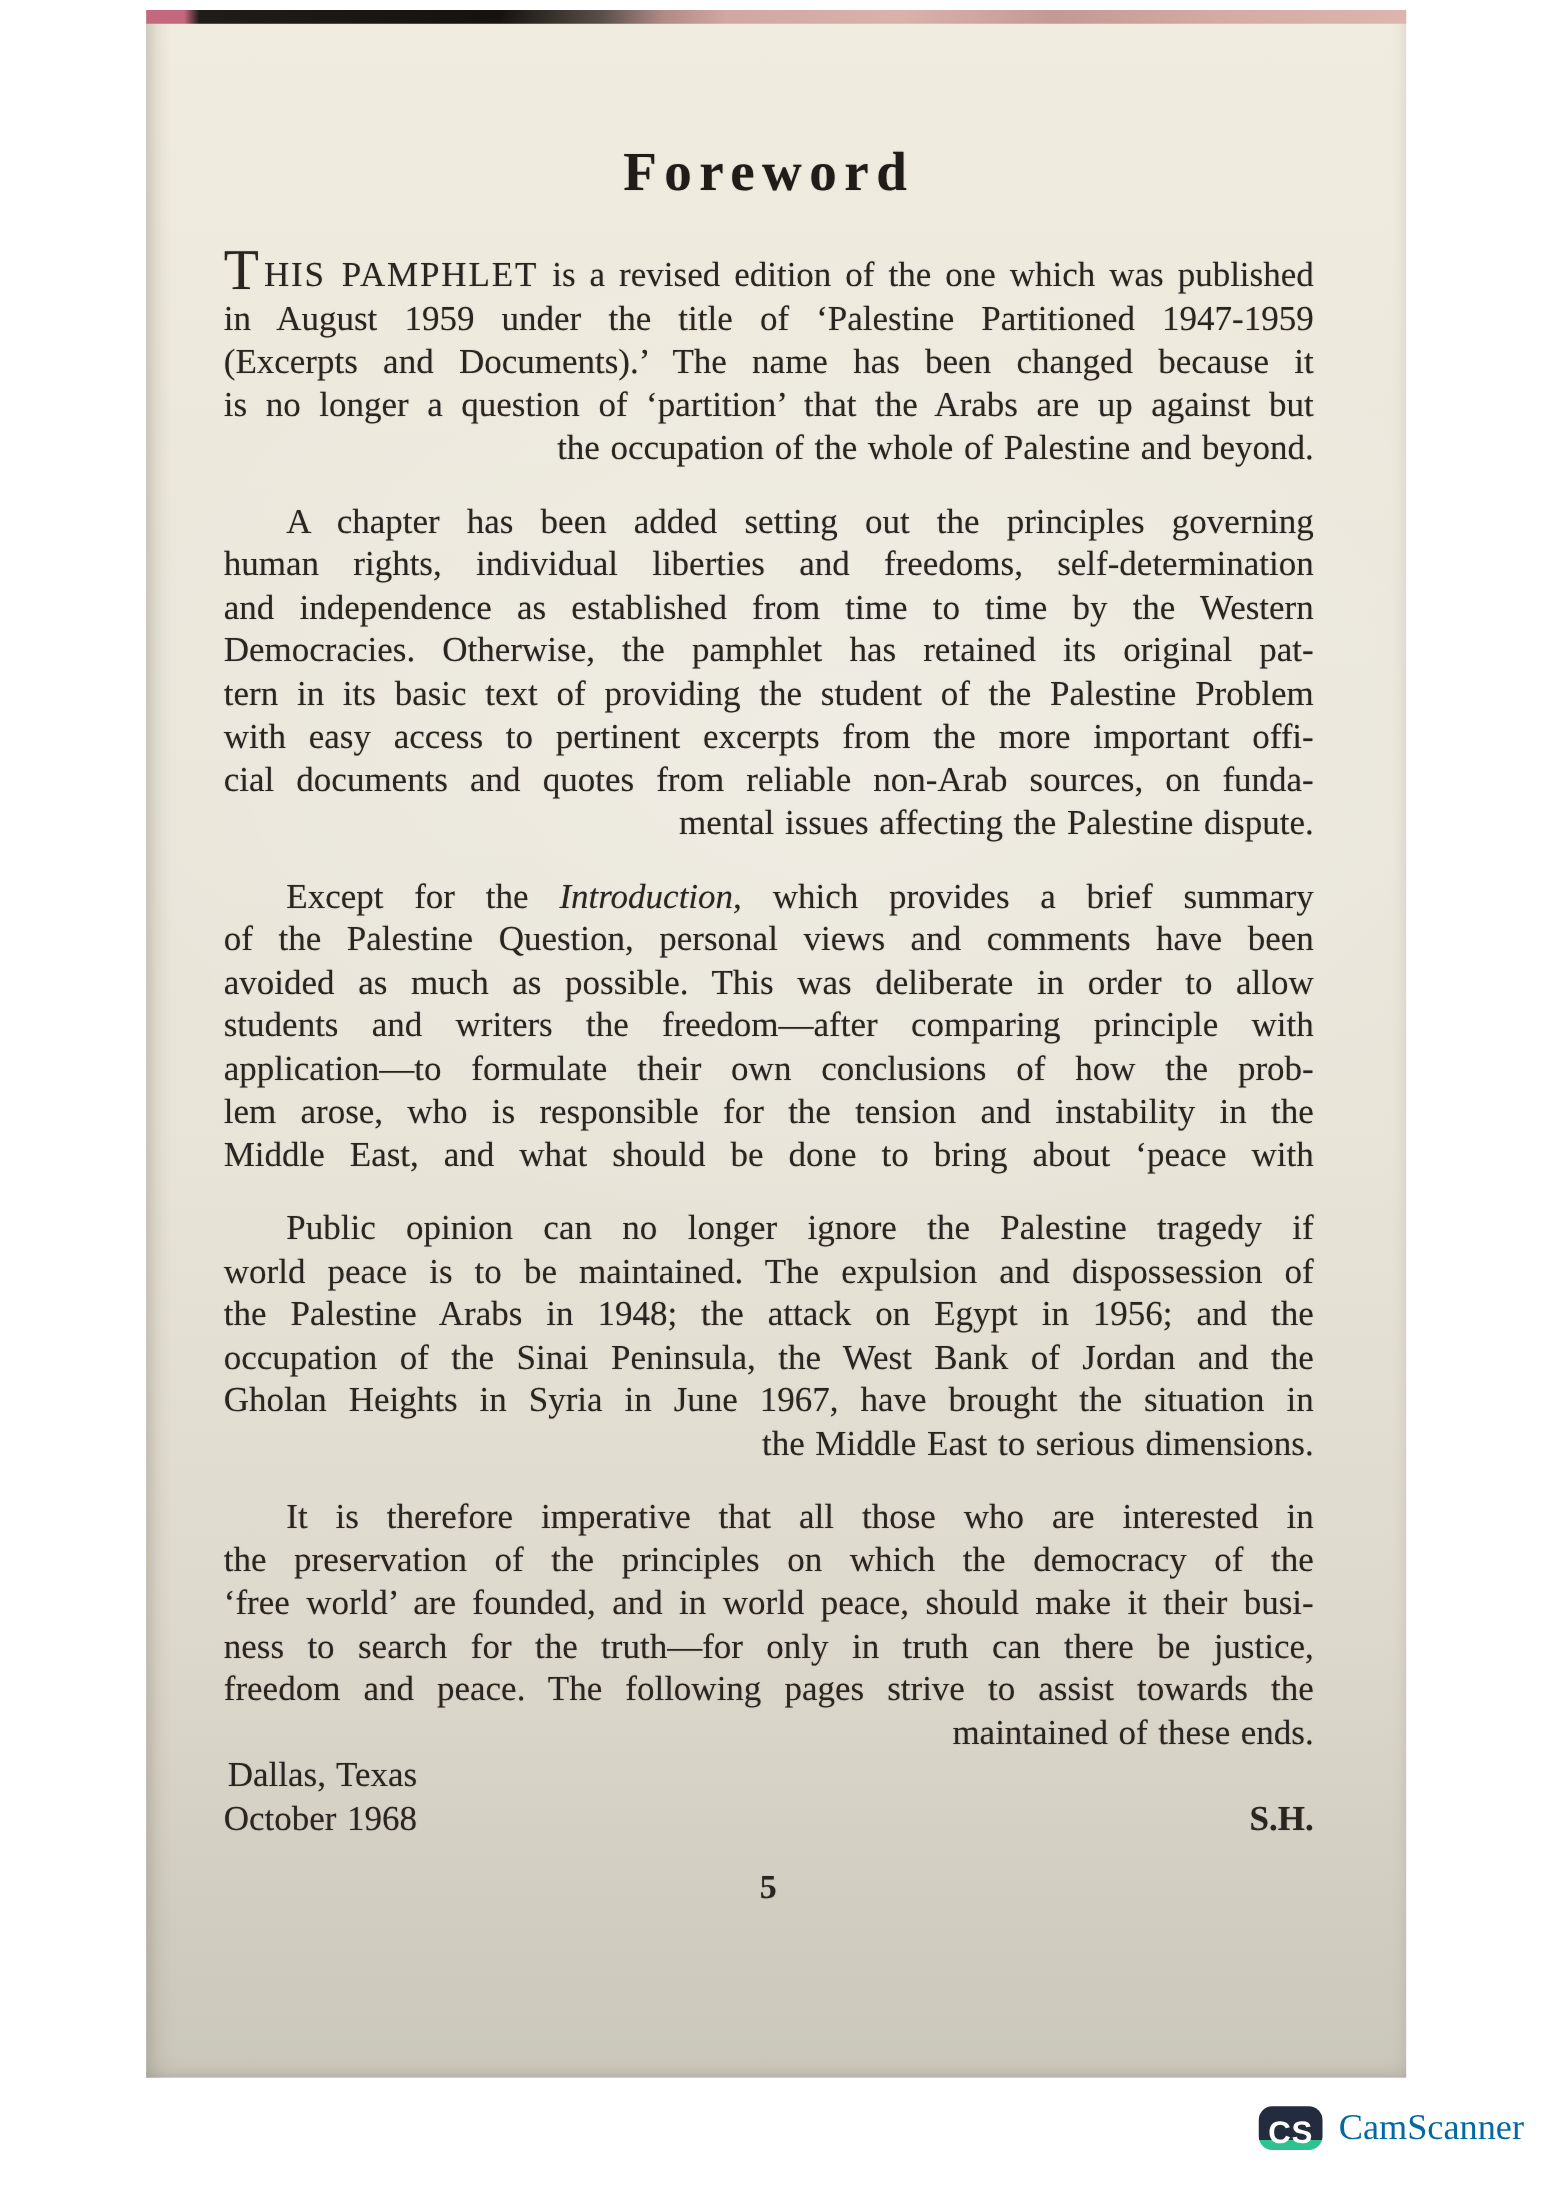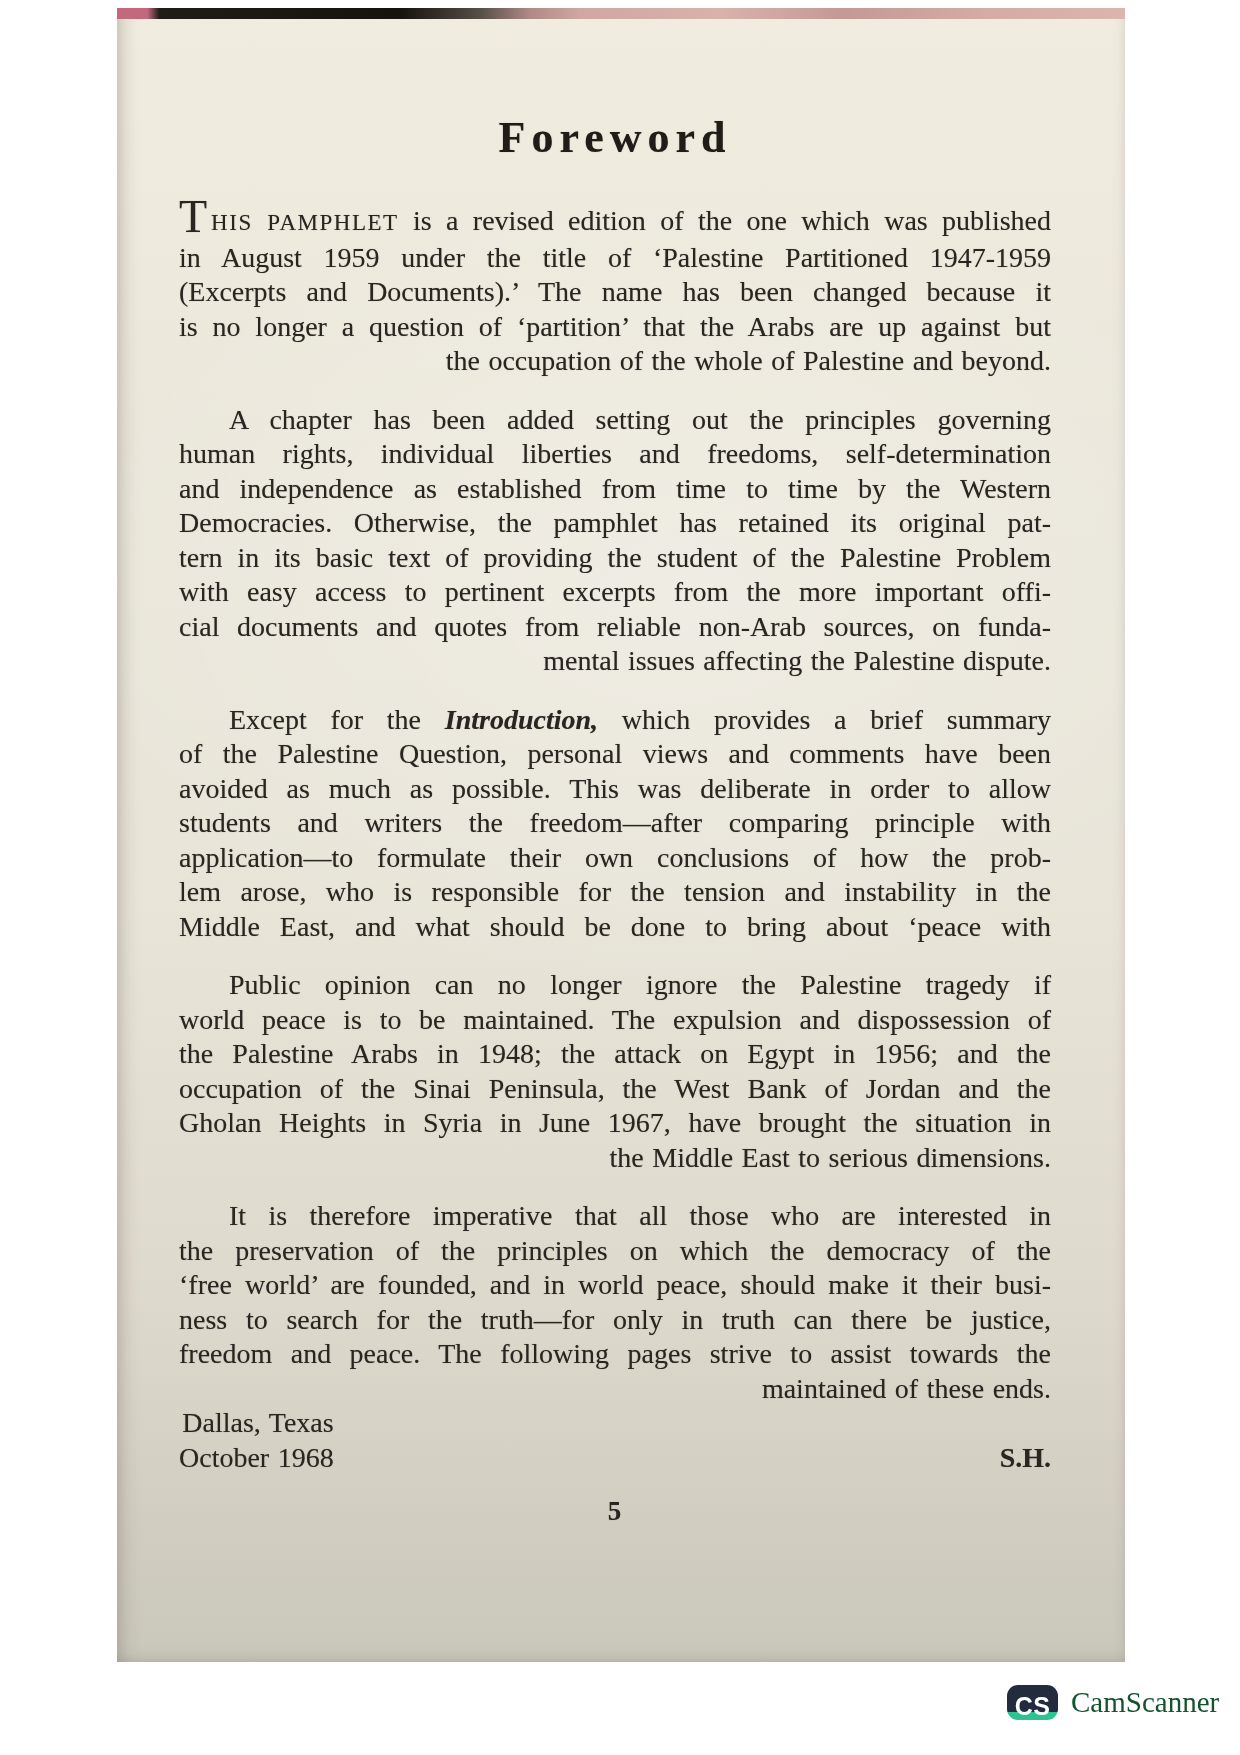--- a/index.html
+++ b/index.html
@@ -71,24 +71,24 @@
   .ll { text-align: right; }
   .ind { padding-left: 50px; margin-top: 10px; }
   .initial {
     font-size: 46px;
     line-height: 1px;
     font-weight: normal;
     margin-right: 4px;
     vertical-align: -2px;
   }
   .sc {
-    font-size: 23px;
+    font-size: 28px;
     letter-spacing: 1.5px;
   }
-  .ital { font-style: italic; font-weight: bold; }
+  .ital { font-style: italic; }
   .dateline {
     display: flex;
     justify-content: space-between;
     align-items: flex-end;
   }
   .initials {
     font-size: 28px;
     line-height: 34.5px;
     font-weight: bold;
   }
@@ -119,21 +119,21 @@
     letter-spacing: 0.5px;
     display: flex;
     justify-content: center;
     align-items: flex-start;
     padding-top: 7px;
     box-sizing: border-box;
   }
   .cs-label {
     font-family: "Liberation Serif", serif;
     font-size: 29px;
-    color: #14532d;
+    color: #0369a1;
   }
 </style>
 </head>
 <body>
 
 <div class="scan-bg">
 
   <div class="page">
     <div class="spine"></div>
 

